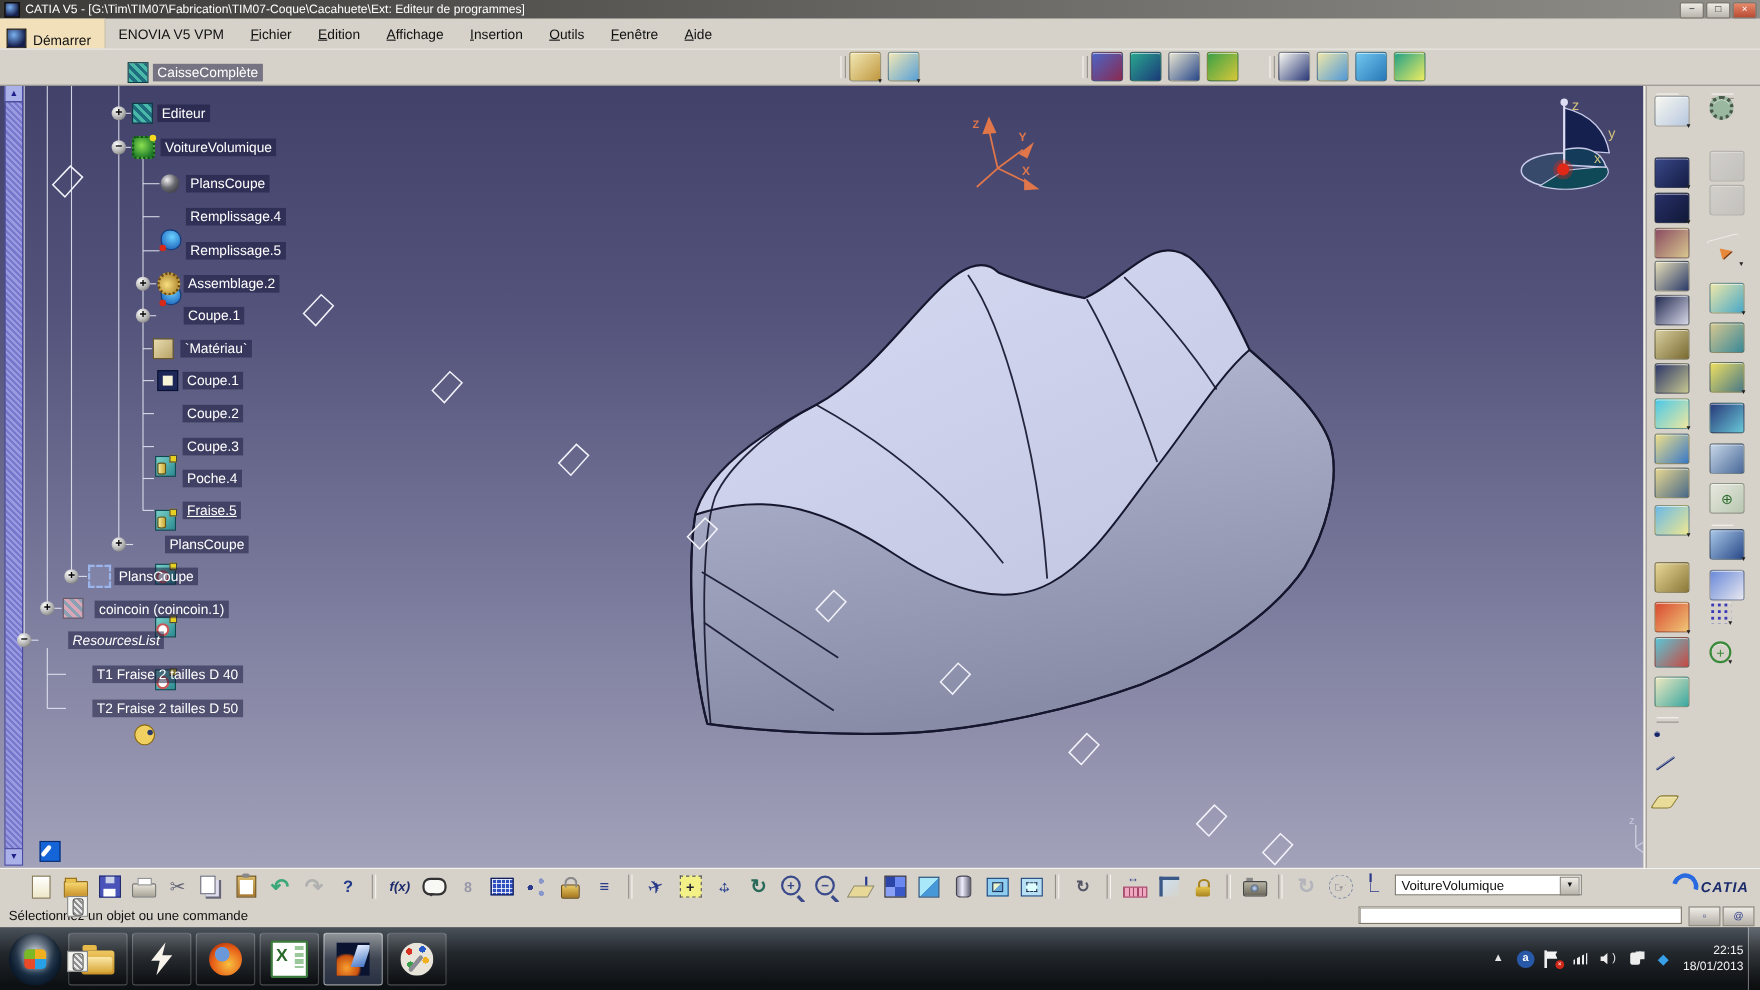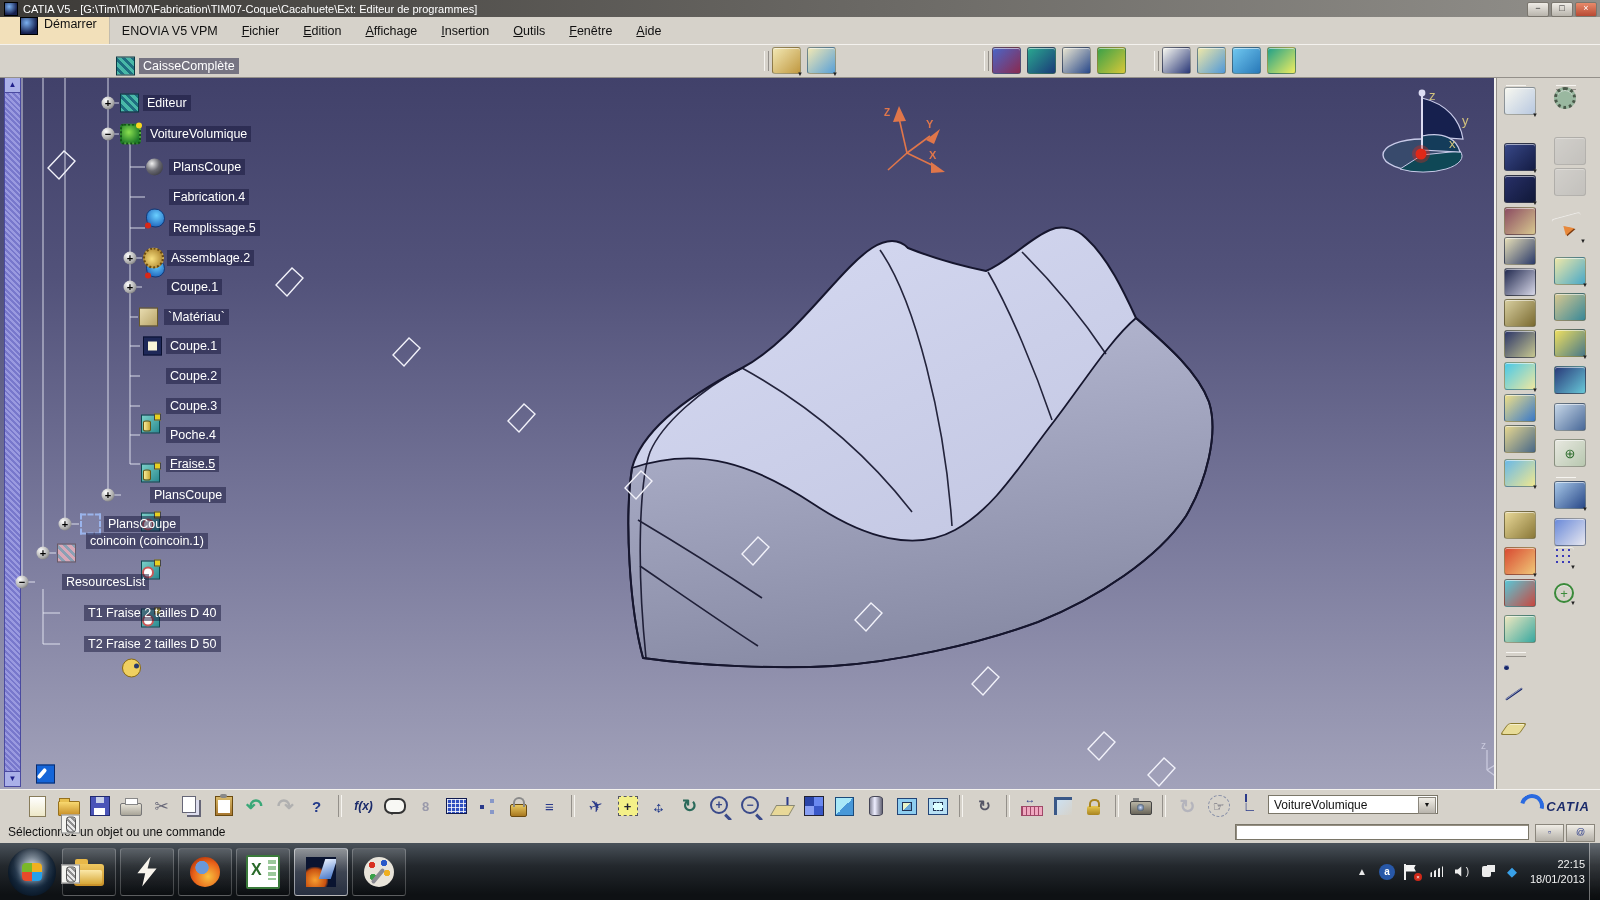--- a/index.html
+++ b/index.html
@@ -13,21 +13,21 @@
   .appicon{width:12px;height:12px;background:radial-gradient(circle at 35% 30%,#7ab0f0,#16204e 70%);
     border:1px solid #000;flex:0 0 auto}
   #wbtns{position:absolute;right:3px;top:2px;display:flex;gap:2px}
   .wbtn{width:20px;height:13px;background:linear-gradient(#efece6,#b8b4ac);border:1px solid #7a766e;
     font-size:9px;line-height:11px;text-align:center;color:#222;border-radius:2px}
   .wbtn.close{background:linear-gradient(#e88a6a,#b84a34);color:#fff}
 
   
   #menubar{position:absolute;left:0;top:17px;width:1600px;height:27px;background:#d6d2ca;
     border-bottom:1px solid #a8a49a;display:flex;align-items:stretch;font-size:12.5px;color:#101010}
-  #mb-start{display:flex;align-items:flex-start;gap:6px;background:#f2e0ba;padding:0 12px 0 20px;border-right:1px solid #c2bcae}
+  #mb-start{display:flex;align-items:flex-end;gap:6px;background:#f2e0ba;padding:0 12px 0 6px;border-right:1px solid #c2bcae}
   #mb-start .appicon{width:16px;height:16px}
   .menuitem{display:flex;align-items:center;padding:0 12px}
   .menuitem u{text-decoration:underline}
 
   
   #toptoolbar{position:absolute;left:0;top:44px;width:1600px;height:33px;background:#d6d2ca;
     border-bottom:1px solid #94908a;box-shadow:inset 0 1px 0 #f4f2ee}
   .tgroup{position:absolute;top:3px;display:flex;gap:6px;padding-left:10px}
   .vgrip{position:absolute;left:2px;top:4px;width:3px;height:20px;border-left:1px solid #f6f4f0;border-right:1px solid #94908a}
   .twrap{position:relative}
@@ -352,21 +352,21 @@
     <div class="tlabel" style="left: 139px; top: 66px;">CaisseComplète</div>
     <div class="exp" style="left: 108px; top: 103px;">+</div>
     <div class="ticon ti-asm-teal" style="left: 120px; top: 103px;"></div>
     <div class="tlabel" style="left: 143px; top: 103px;">Editeur</div>
     <div class="exp" style="left: 108px; top: 134px;">−</div>
     <div class="ticon ti-part-gear" style="left: 120px; top: 134px;"></div>
     <div class="tlabel" style="left: 146px; top: 134px;">VoitureVolumique</div>
     <div class="ticon ti-sphere" style="left: 146px; top: 167px;"></div>
     <div class="tlabel" style="left: 169px; top: 167px;">PlansCoupe</div>
     <div class="ticon ti-fill" style="left: 146px; top: 197px;"></div>
-    <div class="tlabel" style="left: 169px; top: 197px;">Fabrication.4</div>
+    <div class="tlabel" style="left: 169px; top: 197px;">Remplissage.4</div>
     <div class="ticon ti-fill" style="left: 146px; top: 228px;"></div>
     <div class="tlabel" style="left: 169px; top: 228px;">Remplissage.5</div>
     <div class="exp" style="left: 130px; top: 258px;">+</div>
     <div class="ticon ti-gears" style="left: 143px; top: 258px;"></div>
     <div class="tlabel" style="left: 167px; top: 258px;">Assemblage.2</div>
     <div class="exp" style="left: 130px; top: 287px;">+</div>
     <div class="ticon ti-pocket" style="left: 143px; top: 287px;"></div>
     <div class="tlabel" style="left: 167px; top: 287px;">Coupe.1</div>
     <div class="ticon ti-mat" style="left: 139px; top: 317px;"></div>
     <div class="tlabel" style="left: 164px; top: 317px;">`Matériau`</div>
@@ -381,24 +381,24 @@
     <div class="ticon ti-coupe-b" style="left: 141px; top: 464px;"></div>
     <div class="tlabel sel" style="left: 166px; top: 464px;">Fraise.5</div>
     <div class="exp" style="left: 108px; top: 495px;">+</div>
     <div class="ticon ti-pacman" style="left: 122px; top: 495px;"></div>
     <div class="tlabel" style="left: 150px; top: 495px;">PlansCoupe</div>
     <div class="exp" style="left: 65px; top: 524px;">+</div>
     <div class="ticon ti-dash" style="left: 80px; top: 524px;"></div>
     <div class="tlabel" style="left: 104px; top: 524px;">PlansCoupe</div>
     <div class="exp" style="left: 43px; top: 553px;">+</div>
     <div class="ticon ti-asm-pink" style="left: 57px; top: 553px;"></div>
-    <div class="tlabel" style="left: 86px; top: 541px;">coincoin (coincoin.1)</div>
+    <div class="tlabel" style="left: 86px; top: 554px;">coincoin (coincoin.1)</div>
     <div class="exp" style="left: 22px; top: 582px;">−</div>
     <div class="ticon ti-wrench" style="left: 36px; top: 582px;"></div>
-    <div class="tlabel" style="left: 62px; top: 582px;">ResourcesList</div>
+    <div class="tlabel" style="left: 62px; top: 582px; font-style: italic;">ResourcesList</div>
     <div class="ticon ti-tool" style="left: 61px; top: 613px;"></div>
     <div class="tlabel" style="left: 84px; top: 613px;">T1 Fraise 2 tailles D 40</div>
     <div class="ticon ti-tool" style="left: 61px; top: 644px;"></div>
     <div class="tlabel" style="left: 84px; top: 644px;">T2 Fraise 2 tailles D 50</div>
   </div>
 
 <div class="sbtn" style="top:77px">▲</div>
 <div id="lstrip"></div>
 <div class="sbtn" style="top:771px">▼</div>
 

